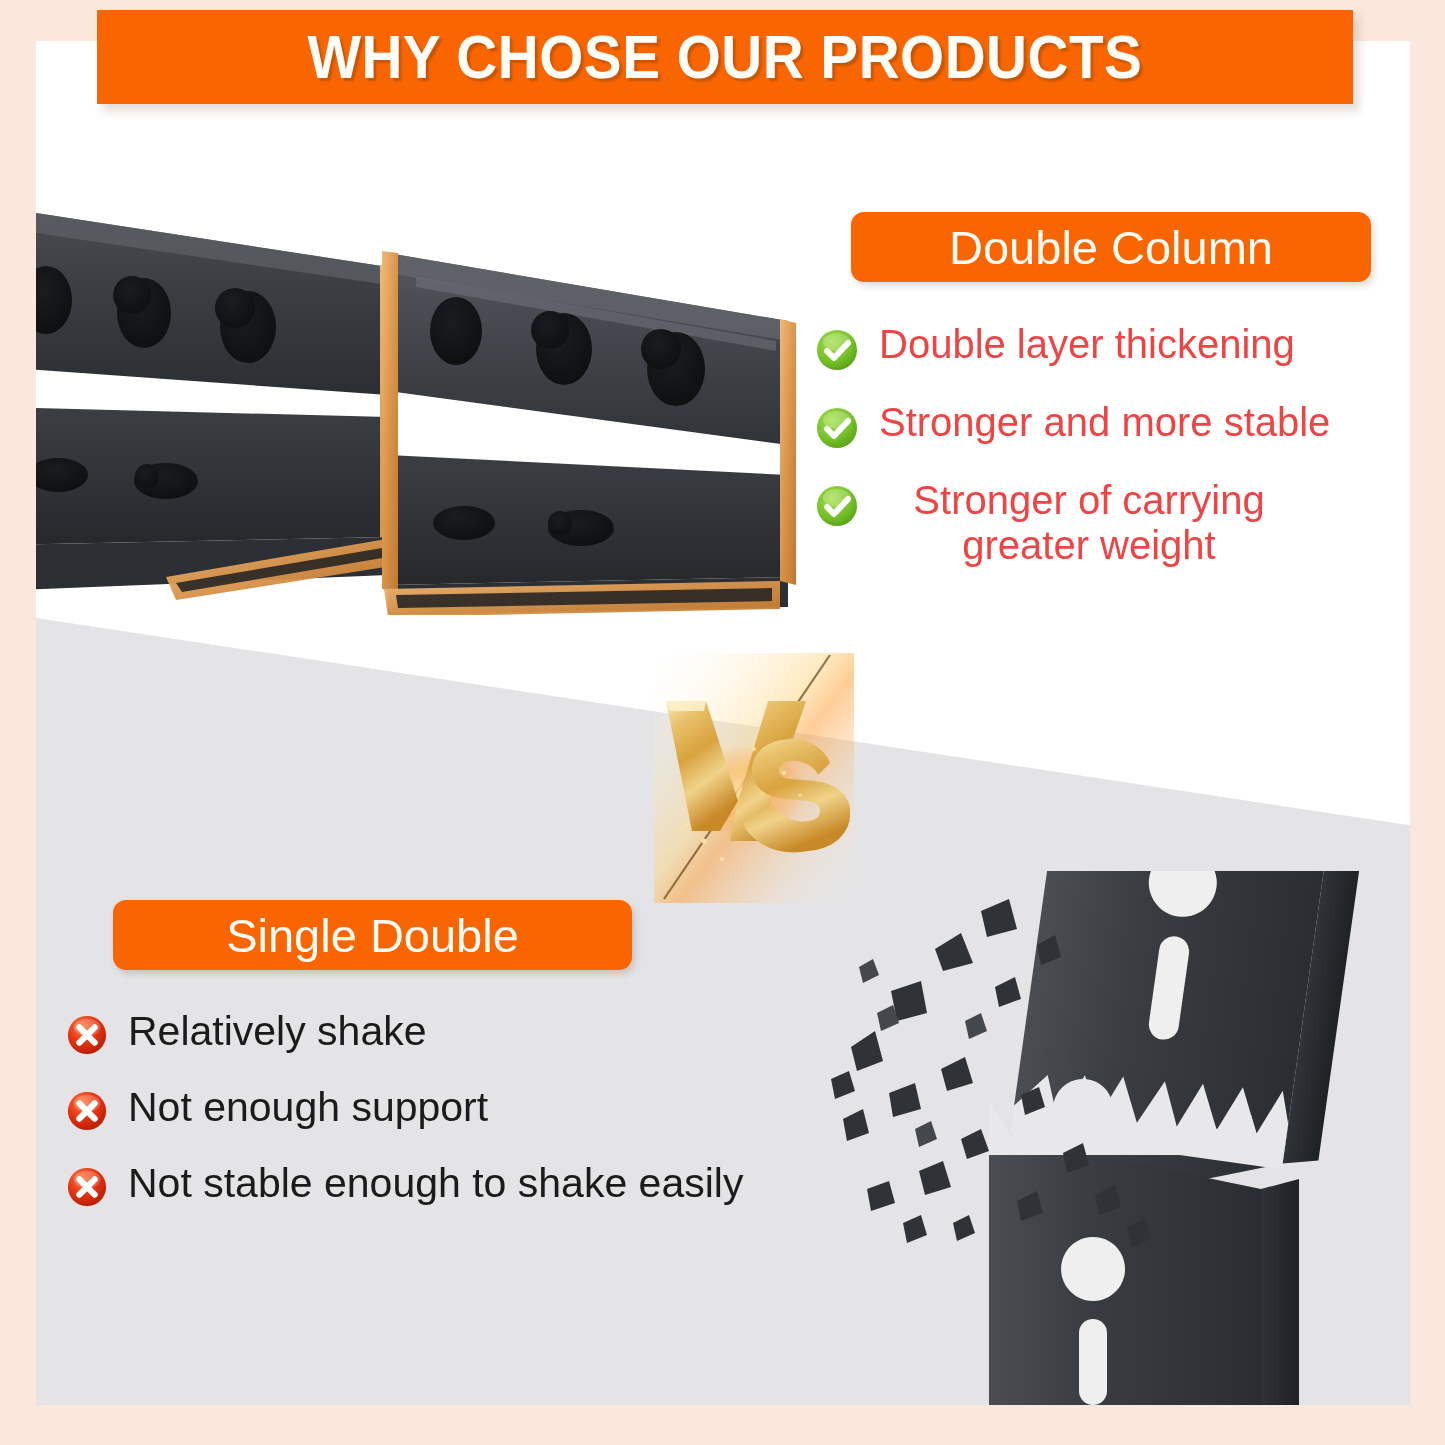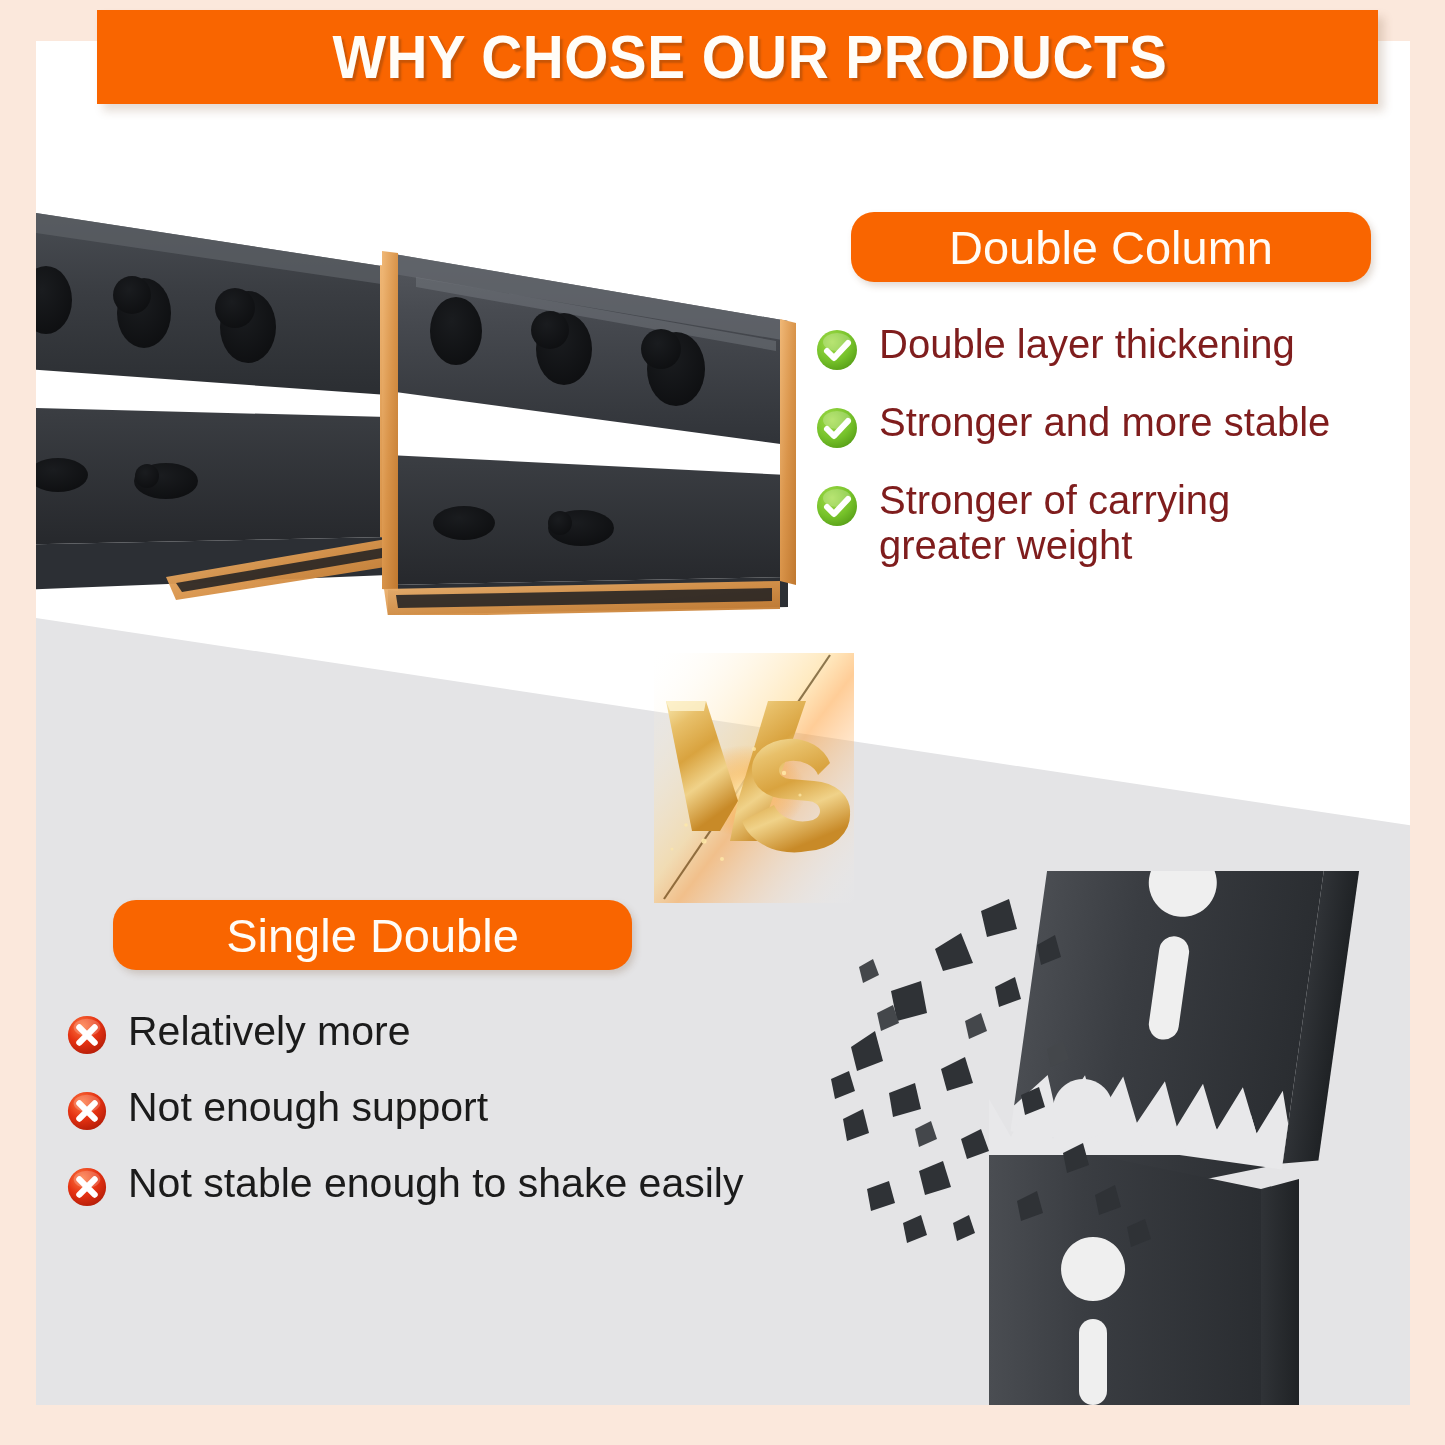--- a/index.html
+++ b/index.html
@@ -51,21 +51,20 @@
     left: 97px;
     top: 10px;
     width: 1256px;
     height: 94px;
     background: #f96500;
     display: flex;
     align-items: center;
     justify-content: center;
     box-shadow: 6px 7px 9px rgba(120, 80, 50, 0.20);
     z-index: 40;
-    padding-left: 25px;
   }
   #banner-title {
     color: #fffdf8;
     font-size: 61px;
     font-weight: bold;
     letter-spacing: 0.5px;
     line-height: 1;
     transform: scaleX(0.93);
     text-shadow: 3px 3px 2px rgba(90, 50, 20, 0.30);
     white-space: nowrap;
@@ -88,21 +87,21 @@
     top: 612px;
     width: 260px;
     height: 250px;
     z-index: 30;
   }
 
   
   .badge {
     position: absolute;
     background: #f96500;
-    border-radius: 23px;
+    border-radius: 13px;
     display: flex;
     align-items: center;
     justify-content: center;
     box-shadow: 3px 4px 7px rgba(120, 80, 50, 0.22);
     z-index: 25;
   }
   .badge-label {
     color: #fffcf6;
     font-size: 47px;
     font-weight: normal;
@@ -155,21 +154,22 @@
   #list-cons .feature-icon {
     width: 42px;
     height: 42px;
     margin-top: 5px;
   }
   .feature-text {
     font-size: 40px;
     line-height: 1.12;
   }
   .pro-text {
-    color: #7f1d1d;
+    color: #ef4444;
+    text-align: center;
   }
   .con-text {
     color: #1b1b1b;
     font-size: 41px;
   }
 </style>
 </head>
 <body>
 
 <div id="poster">
@@ -470,21 +470,21 @@
                 <stop offset="0%" stop-color="#ff7a42"></stop>
                 <stop offset="50%" stop-color="#e53212"></stop>
                 <stop offset="100%" stop-color="#a81806"></stop>
               </radialGradient>
             </defs>
             <circle cx="22" cy="22" r="20" fill="url(#redA)"></circle>
             <ellipse cx="22" cy="14" rx="14" ry="9" fill="#ffffff" opacity="0.20"></ellipse>
             <path d="M 14 14 L 30 30 M 30 14 L 14 30" stroke="#ffffff" stroke-width="6.5" fill="none" stroke-linecap="round"></path>
           </svg>
         </span>
-        <span class="feature-text con-text">Relatively more</span>
+        <span class="feature-text con-text">Relatively shake</span>
       </div>
 
       <div class="feature-item">
         <span class="feature-icon">
           <svg width="42" height="42" viewBox="0 0 44 44" xmlns="http://www.w3.org/2000/svg">
             <circle cx="22" cy="22" r="20" fill="url(#redA)"></circle>
             <ellipse cx="22" cy="14" rx="14" ry="9" fill="#ffffff" opacity="0.20"></ellipse>
             <path d="M 14 14 L 30 30 M 30 14 L 14 30" stroke="#ffffff" stroke-width="6.5" fill="none" stroke-linecap="round"></path>
           </svg>
         </span>

